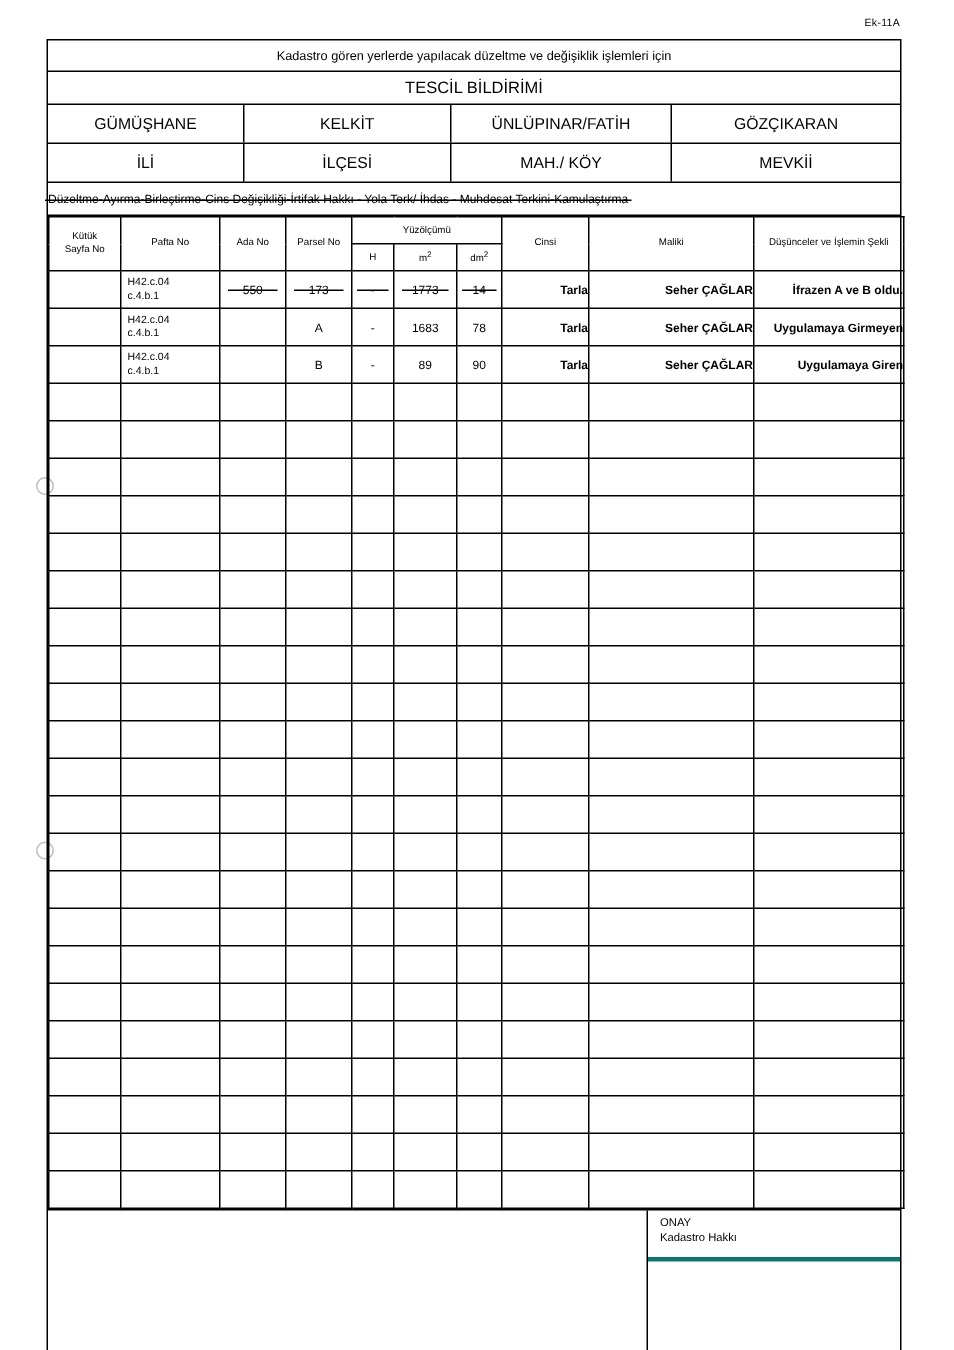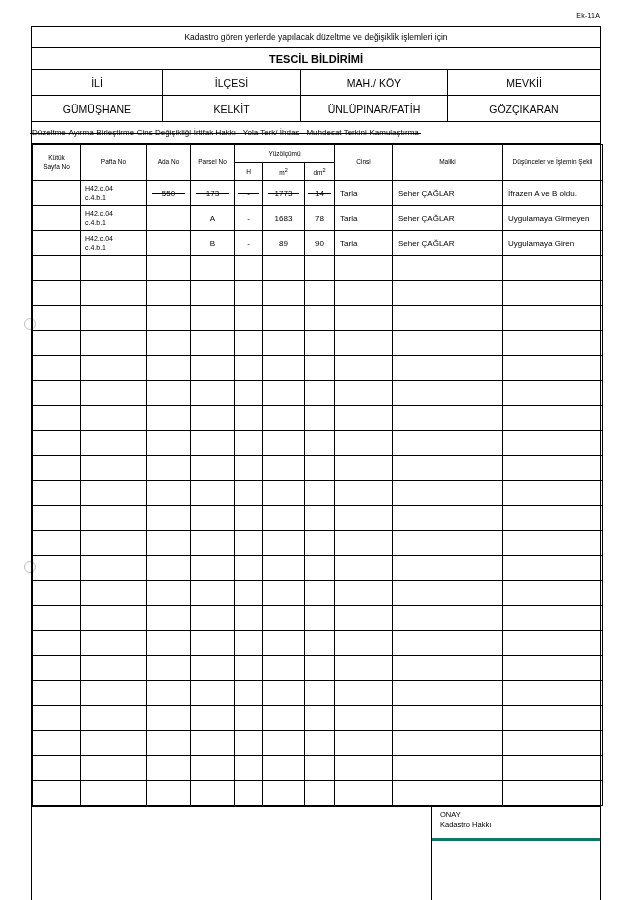--- a/index.html
+++ b/index.html
@@ -37,21 +37,20 @@
     height: 21px;
     display: flex; align-items: center; justify-content: center;
     font-size: 8.5px;
     border-bottom: 1px solid #000;
   }
   .hdr-title {
     height: 22px;
     display: flex; align-items: center; justify-content: center;
     font-size: 11px;
     border-bottom: 1px solid #000;
-    font-weight: bold;
   }
   .idrow {
     display: flex;
     border-bottom: 1px solid #000;
   }
   .idrow > div {
     display: flex; align-items: center; justify-content: center;
     border-right: 1px solid #000;
     font-size: 10.5px;
     height: 25px;
@@ -92,21 +91,21 @@
     font-size: 7px;
     padding: 0;
     height: 25px;
     text-align: center;
     vertical-align: middle;
   }
   table.main th.hgroup { height: 11px; font-size: 6.5px; }
   table.main th.hsub { height: 11px; font-size: 6.5px; }
   table.main th.tall { height: 36px; font-size: 6.5px; line-height: 1.25; }
   table.main td.data { font-size: 8px; }
-  table.main td.data.left { text-align: left; padding-left: 5px; }
+  table.main td.data.left { text-align: right; padding-left: 5px; font-weight: bold; }
   table.main td.small2 { font-size: 7px; line-height: 1.3; text-align: left; padding-left: 4px;}
 
   .strike-cell { position: relative; }
   .strike-cell::after {
     content:"";
     position:absolute;
     left: 12%; right: 12%;
     top: 50%;
     height:1px; background:#000;
   }
@@ -154,32 +153,32 @@
   <div class="form-code">Ek-11A</div>
 
   <div class="punch p1"></div>
   <div class="punch p2"></div>
 
   <div class="sheet">
 
     <div class="hdr-note">Kadastro gören yerlerde yapılacak düzeltme ve değişiklik işlemleri için</div>
     <div class="hdr-title">TESCİL BİLDİRİMİ</div>
 
+    <div class="idrow vals">
+      <div class="c1">GÜMÜŞHANE</div>
+      <div class="c2">KELKİT</div>
+      <div class="c3">ÜNLÜPINAR/FATİH</div>
+      <div class="c4">GÖZÇIKARAN</div>
+    </div>
+
     <div class="idrow">
       <div class="c1">İLİ</div>
       <div class="c2">İLÇESİ</div>
       <div class="c3">MAH./ KÖY</div>
       <div class="c4">MEVKİİ</div>
-    </div>
-
-    <div class="idrow vals">
-      <div class="c1">GÜMÜŞHANE</div>
-      <div class="c2">KELKİT</div>
-      <div class="c3">ÜNLÜPINAR/FATİH</div>
-      <div class="c4">GÖZÇIKARAN</div>
     </div>
 
     <div class="subject">
       <span class="strike">Düzeltme-Ayırma-Birleştirme-Cins  Değişikliği-İrtifak Hakkı - Yola Terk/ İhdas - Muhdesat Terkini-Kamulaştırma</span>
     </div>
 
     <table class="main">
       <colgroup>
         <col class="w-kutuk">
           <col class="w-pafta">

